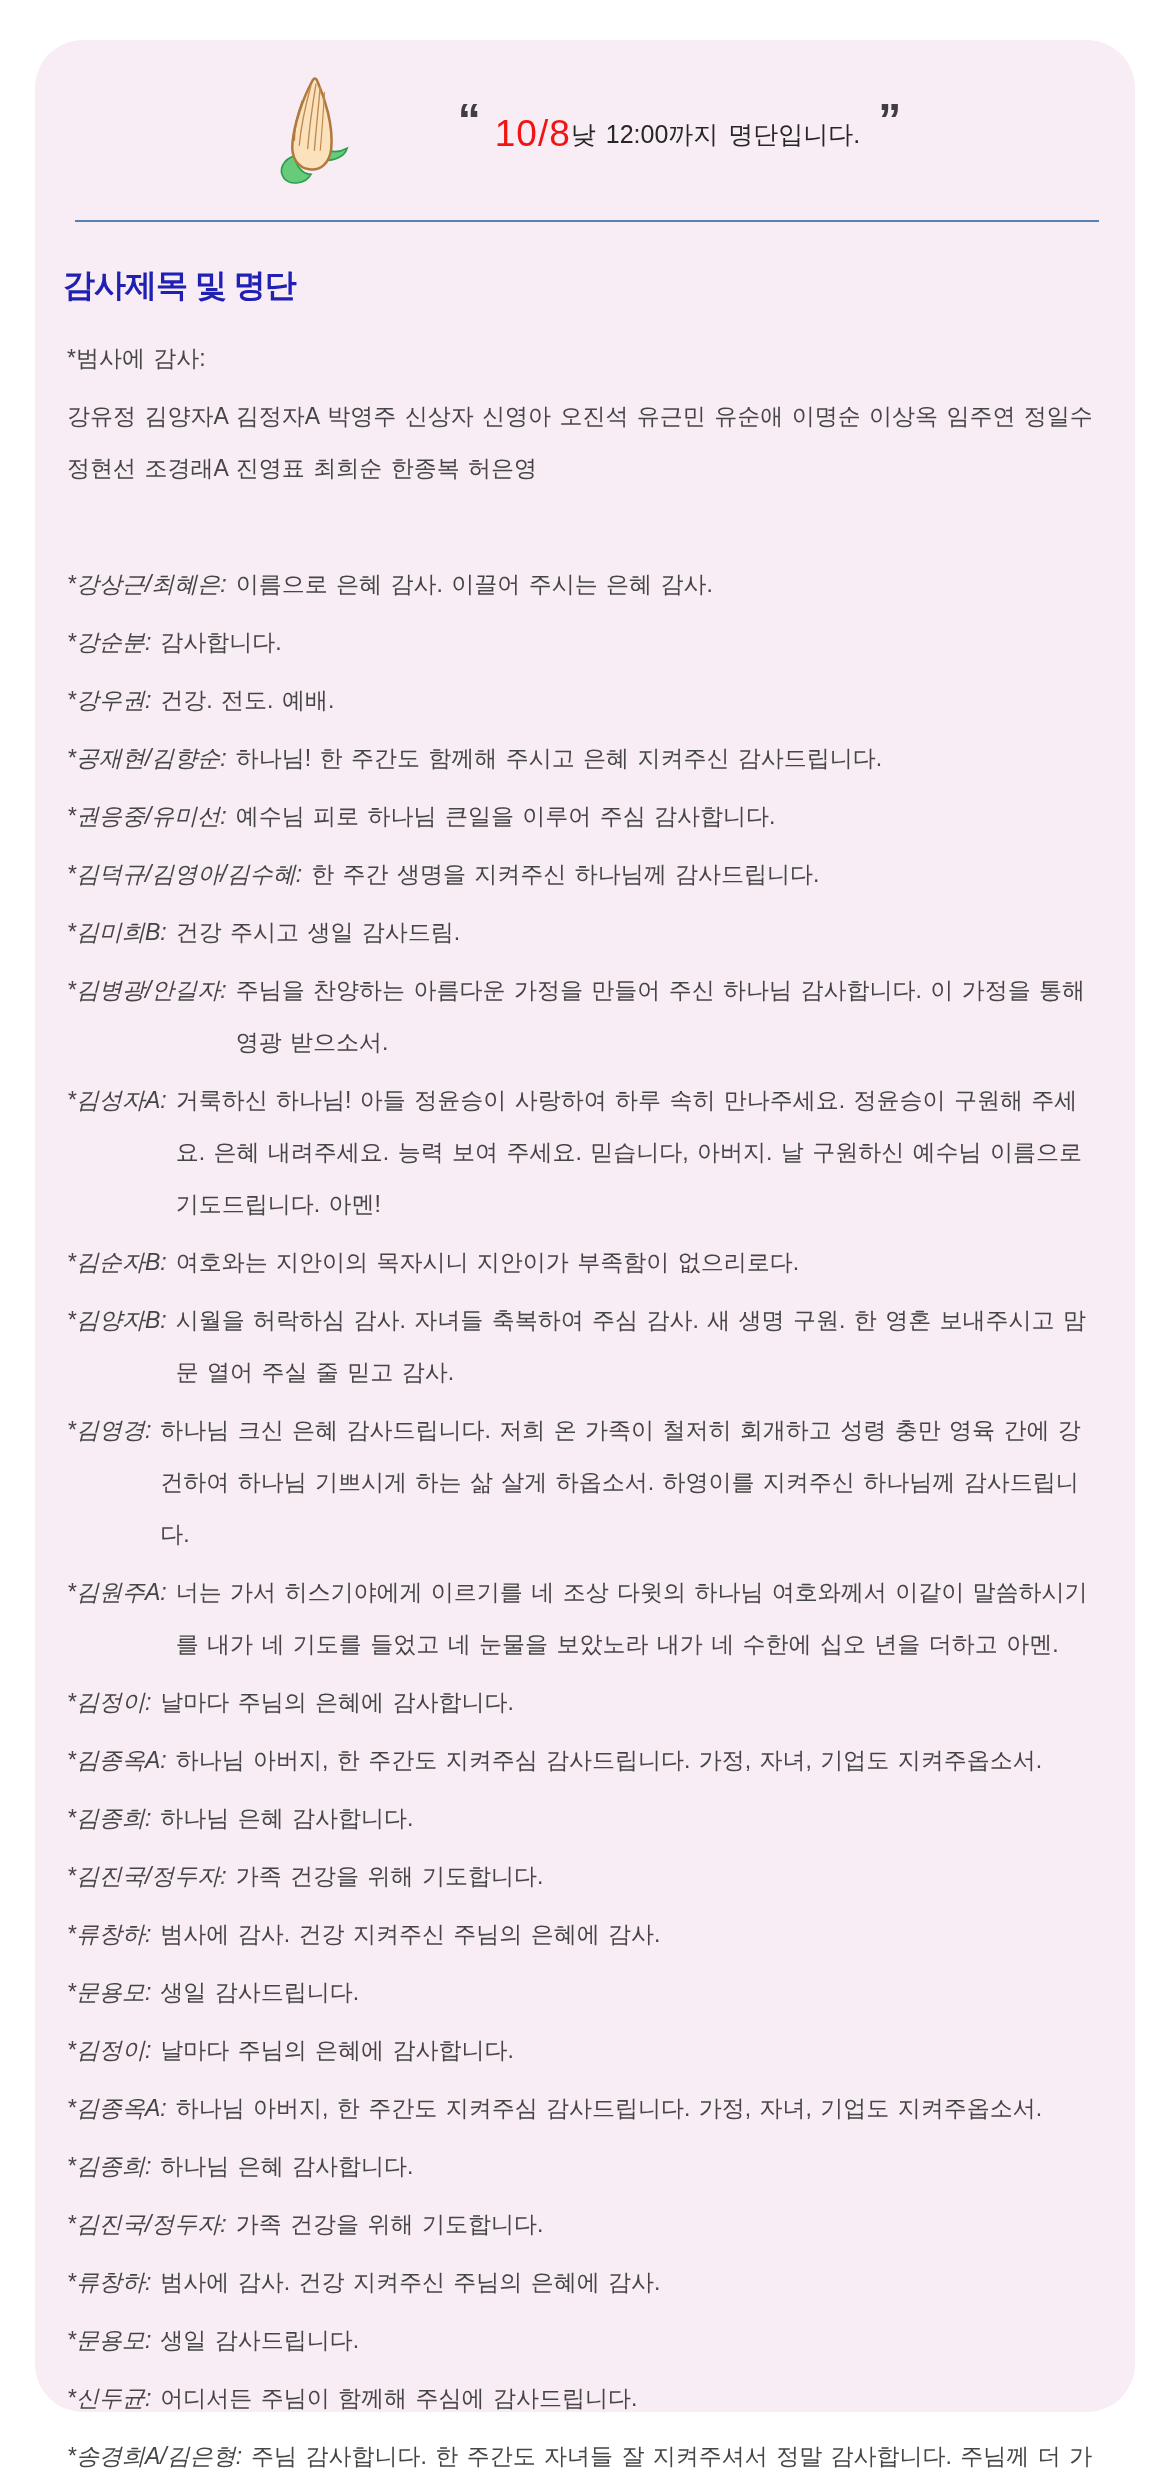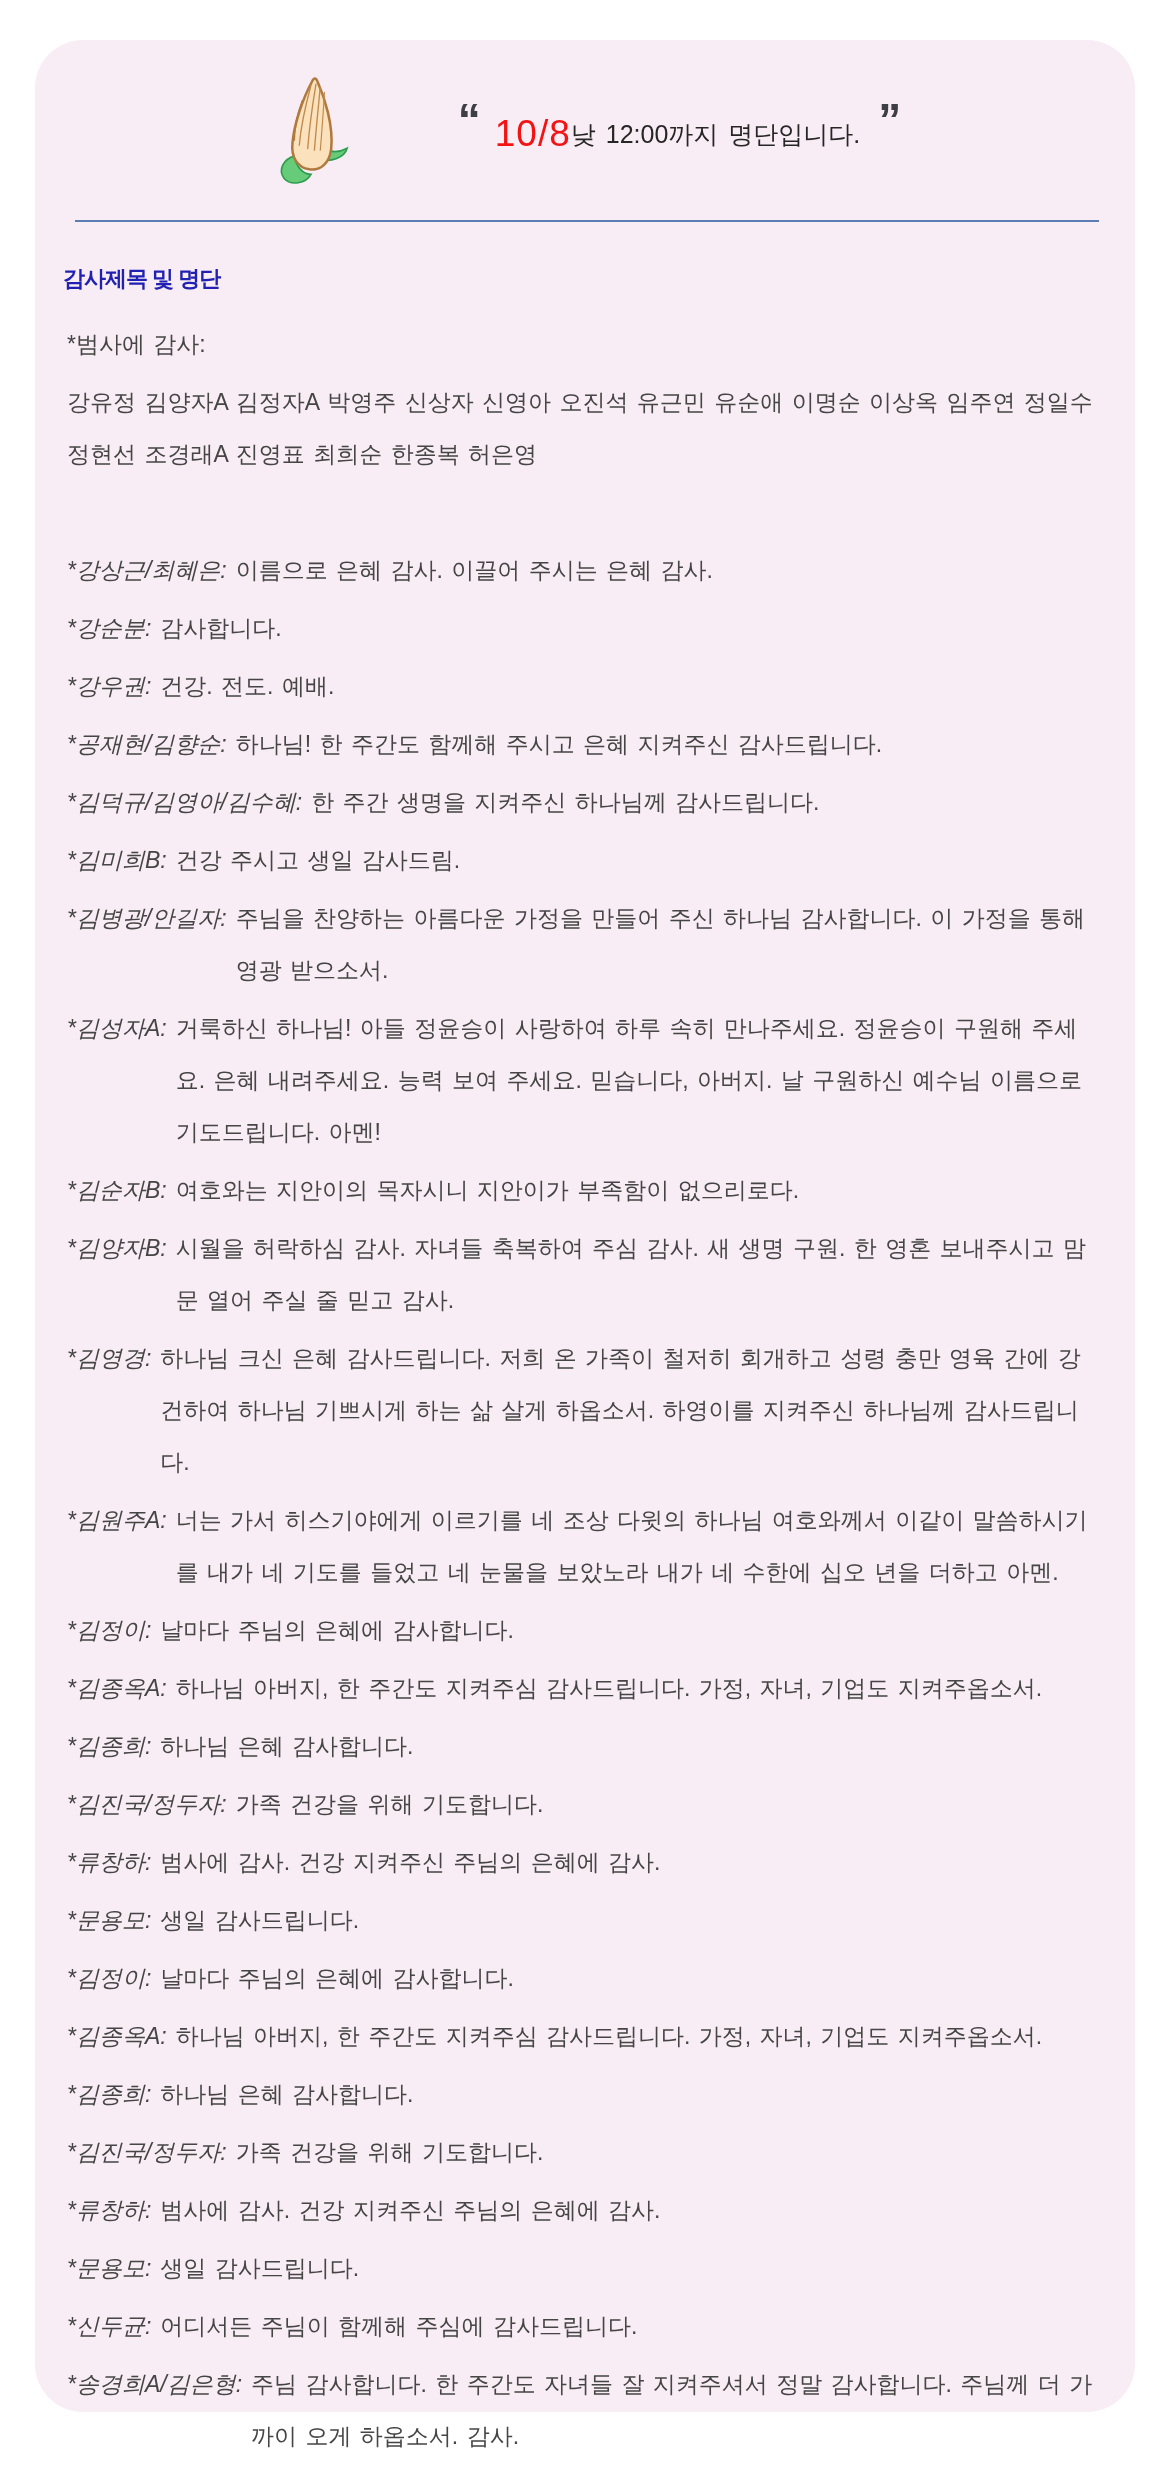--- a/index.html
+++ b/index.html
@@ -58,21 +58,21 @@
     font-size: 25px;
     word-spacing: 3px;
   }
   hr.divider {
     border: none;
     border-top: 2px solid #5b7fb5;
     margin: 16px 36px 0 40px;
   }
   h1.title {
     margin: 42px 0 0 28px;
-    font-size: 22px;
+    font-size: 32px;
     font-weight: bold;
     color: #2020b2;
     letter-spacing: -1px;
   }
   .list {
     margin: 24px 30px 0 26px;
     font-size: 23px;
     line-height: 52px;
     color: #454545;
     word-spacing: 2px;
@@ -140,20 +140,24 @@
     <span class="entry-name">*강우권:</span>
     <span class="entry-text">건강. 전도. 예배.</span>
   </p>
 
 
   <p class="entry">
     <span class="entry-name">*공재현/김향순:</span>
     <span class="entry-text">하나님! 한 주간도 함께해 주시고 은혜 지켜주신 감사드립니다.</span>
   </p>
 
+  <p class="entry">
+    <span class="entry-name">*권응중/유미선:</span>
+    <span class="entry-text">예수님 피로 하나님 큰일을 이루어 주심 감사합니다.</span>
+  </p>
 
   <p class="entry">
     <span class="entry-name">*김덕규/김영아/김수혜:</span>
     <span class="entry-text">한 주간 생명을 지켜주신 하나님께 감사드립니다.</span>
   </p>
 
   <p class="entry">
     <span class="entry-name">*김미희B:</span>
     <span class="entry-text">건강 주시고 생일 감사드림.</span>
   </p>

